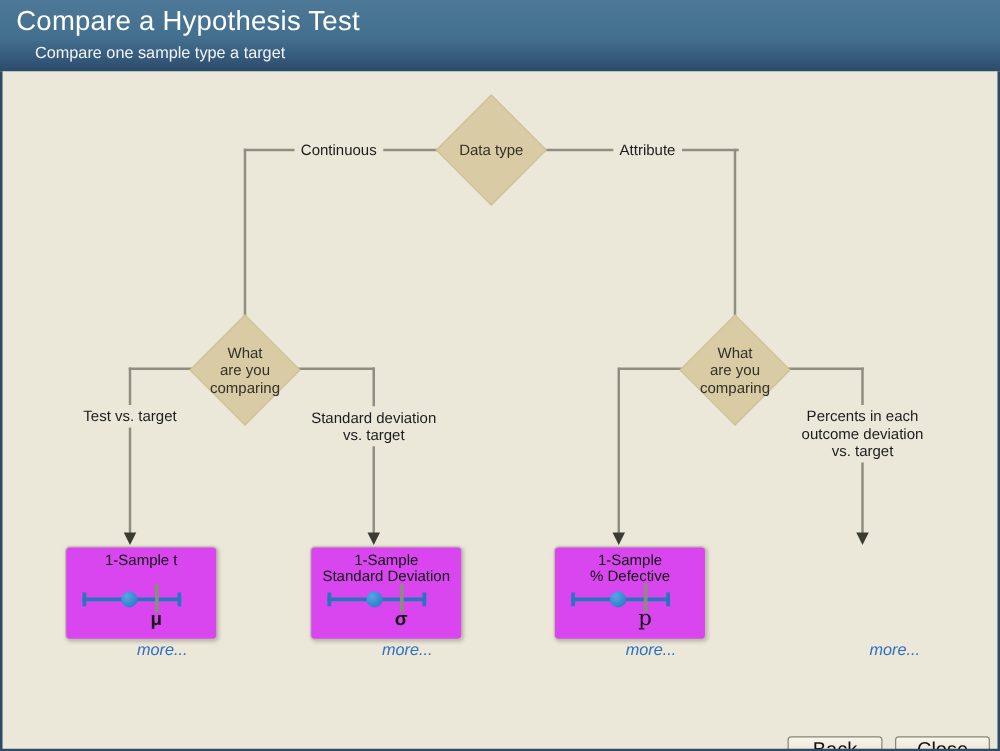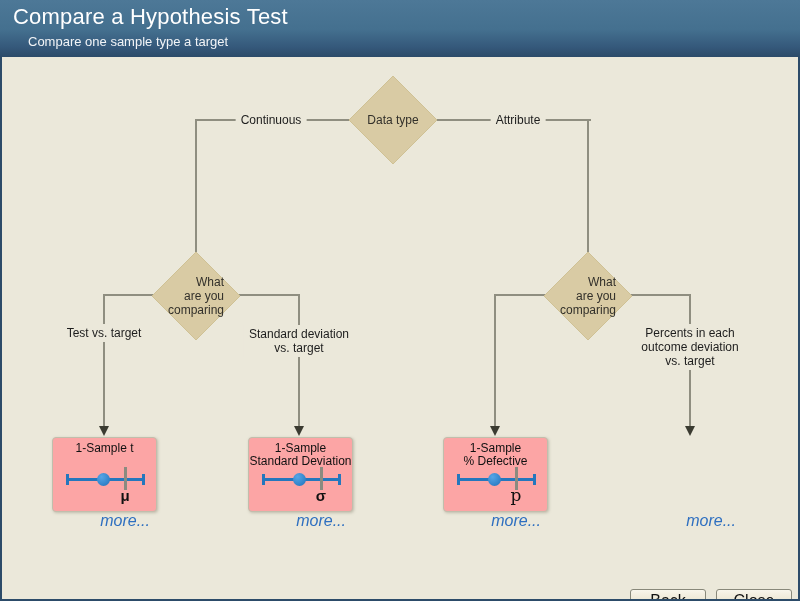--- a/index.html
+++ b/index.html
@@ -23,30 +23,30 @@
   .hline,.vline{position:absolute;background:#8f8e80;}
   .hline{height:2px;}
   .vline{width:2px;}
   .arrow-down{position:absolute;width:0;height:0;
     border-left:5px solid transparent;border-right:5px solid transparent;
     border-top:10px solid #3b3b31;}
 
   
   .diamond{position:absolute;width:90px;height:90px;}
   .diamond-label{position:absolute;transform:translate(-50%,-50%);
-    font-size:12px;line-height:14px;color:#32302a;text-align:right;white-space:pre-line;}
+    font-size:12px;line-height:14px;color:#32302a;text-align:center;white-space:pre-line;}
 
   
   .line-label{position:absolute;transform:translate(-50%,-50%);
     background:#ebe8da;padding:2px 5px;font-size:12px;line-height:14px;
     color:#1d1d1d;text-align:center;white-space:pre-line;}
 
   
-  .card{position:absolute;width:105px;height:75px;box-sizing:border-box;
-    background:#fca5a5;border:1px solid #c1beac;border-radius:4px;
+  .card{position:absolute;width:122px;height:75px;box-sizing:border-box;
+    background:#d946ef;border:1px solid #c1beac;border-radius:4px;
     box-shadow:1px 1px 3px rgba(110,105,85,.35);cursor:pointer;}
   .card-title{margin-top:4px;text-align:center;font-size:12px;line-height:13px;
     color:#111;white-space:pre-line;}
   .dotplot{position:absolute;left:13px;top:32px;width:79px;height:36px;}
   .dp-line{position:absolute;left:0;right:0;top:8px;height:3px;background:#2577bd;}
   .dp-cap{position:absolute;top:4px;width:3px;height:11px;background:#2577bd;}
   .dp-cap.left{left:0;} .dp-cap.right{right:0;}
   .dp-dot{position:absolute;left:31px;top:3px;width:13px;height:13px;border-radius:50%;
     background:radial-gradient(circle at 35% 30%,#56a5e6,#1f72bb);}
   .dp-tick{position:absolute;left:58px;top:-3px;width:3px;height:23px;background:#8b8b80;}
@@ -62,21 +62,21 @@
   .bc-bar.b1{left:10px;top:8px;height:26px;}
   .bc-bar.b2{left:38px;top:0;height:34px;}
   .bc-bar.b3{left:66px;top:18px;height:16px;}
   .bc-dash{position:absolute;width:30px;height:0;border-top:2px dashed #2a2a24;}
   .bc-dash.d1{left:6px;top:7px;}
   .bc-dash.d2{left:34px;top:5px;}
   .bc-dash.d3{left:62px;top:13px;}
 
   
   .more-link{position:absolute;top:512px;width:56px;text-align:right;
-    font-size:16px;font-style:italic;color:#2e6fc0;cursor:pointer;}
+    font-size:13px;font-style:italic;color:#2e6fc0;cursor:pointer;}
 
   
   .btn{position:absolute;top:589px;width:76px;height:23px;box-sizing:border-box;
     background:linear-gradient(#f8f5eb,#eee8d6 45%,#ddd3b8);
     border:1px solid #88887a;border-radius:3px;
     font-family:"Liberation Sans",sans-serif;font-size:16px;color:#111;cursor:pointer;}
 </style>
 </head>
 <body>
 

